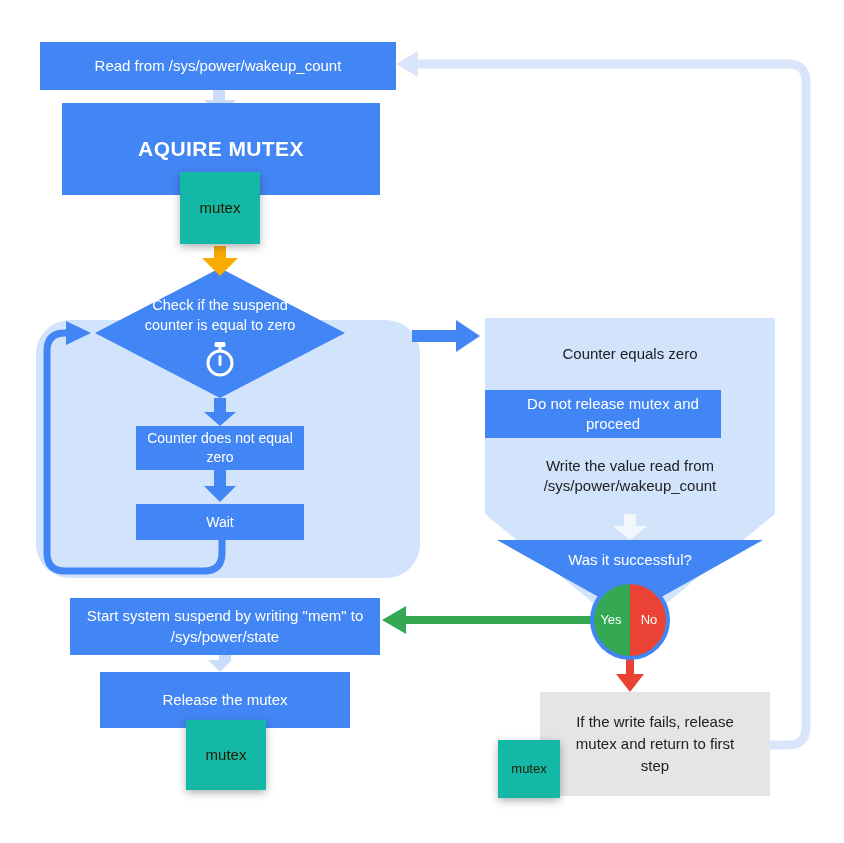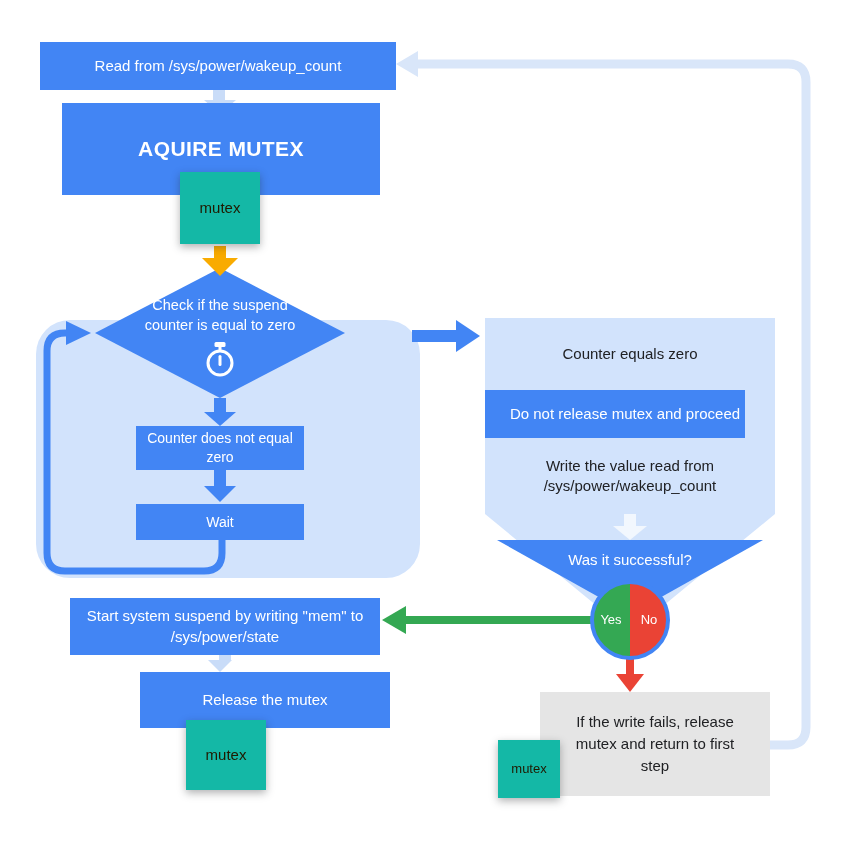--- a/index.html
+++ b/index.html
@@ -109,33 +109,33 @@
   <div class="node orange" style="left:180px; top:172px; width:80px; height:72px;">mutex</div>
 
   <div class="node overlay" style="left:128px; top:294px; width:184px; height:44px; font-size:14.5px;">Check if the suspend counter is equal to zero</div>
 
   <div class="node blue" style="left:136px; top:426px; width:168px; height:44px; font-size:14px;">Counter does not equal zero</div>
 
   <div class="node blue" style="left:136px; top:504px; width:168px; height:36px; font-size:14px;">Wait</div>
 
   <div class="node overlay dark" style="left:485px; top:318px; width:290px; height:72px;">Counter equals zero</div>
 
-  <div class="node blue" style="left:485px; top:390px; width:260px; height:48px;padding-left:20px;">Do not release mutex and proceed</div>
+  <div class="node blue" style="left:485px; top:390px; width:236px; height:48px;padding-left:20px;">Do not release mutex and proceed</div>
 
   <div class="node overlay dark" style="left:495px; top:438px; width:270px; height:76px;">Write the value read from /sys/power/wakeup_count</div>
 
   <div class="node overlay" style="left:500px; top:548px; width:260px; height:24px;">Was it successful?</div>
 
   <div class="node overlay small" style="left:594px; top:611px; width:34px; height:18px;">Yes</div>
 
   <div class="node overlay small" style="left:634px; top:611px; width:30px; height:18px;">No</div>
 
   <div class="node blue" style="left:70px; top:598px; width:310px; height:57px;">Start system suspend by writing "mem" to /sys/power/state</div>
 
-  <div class="node blue" style="left:100px; top:672px; width:250px; height:56px;margin-left:40px;">Release the mutex</div>
+  <div class="node blue" style="left:100px; top:672px; width:250px; height:56px;">Release the mutex</div>
 
   <div class="node orange" style="left:186px; top:720px; width:80px; height:70px;">mutex</div>
 
   <div class="node pale" style="left:540px; top:692px; width:230px; height:104px; padding:0 24px; line-height:1.45;">If the write fails, release mutex and return to first step</div>
 
   <div class="node orange small" style="left:498px; top:740px; width:62px; height:58px;">mutex</div>
 
 </div>
 
 </body></html>

